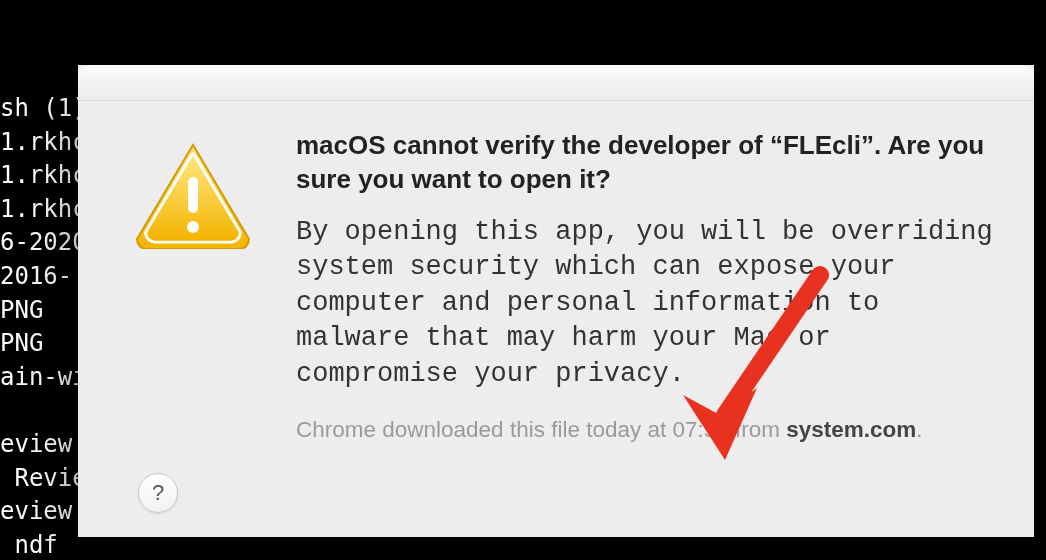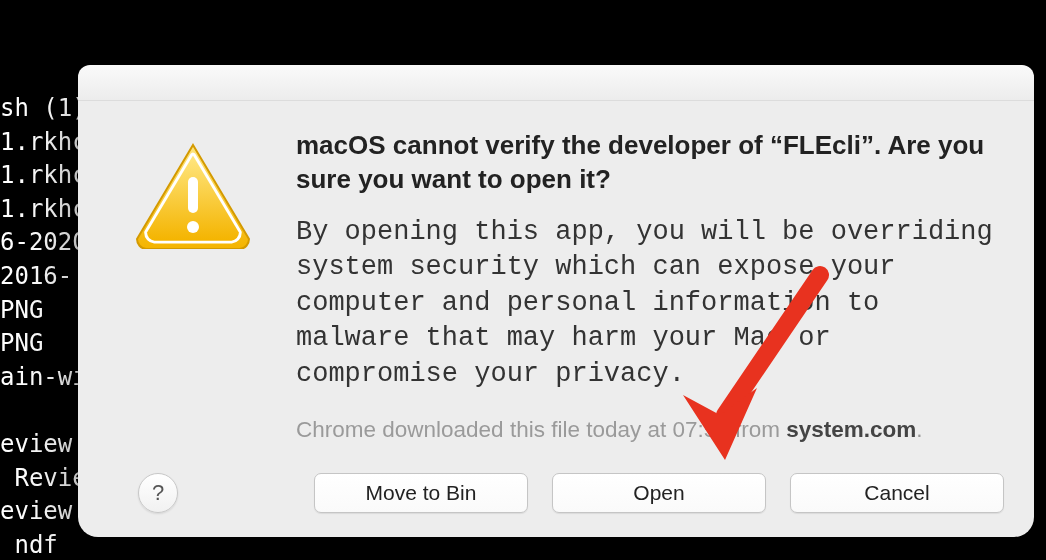--- a/index.html
+++ b/index.html
@@ -30,21 +30,21 @@
       padding-top: 92px;
       padding-left: 0;
       white-space: pre;
     }
 
     .dialog-shadow {
       position: absolute;
       top: 65px;
       left: 78px;
       width: 956px;
-      border-radius: 20px;
+      border-radius: 0;
       background: #ededed;
       box-shadow: 0 30px 60px rgba(0,0,0,0.5), 0 0 0 1px rgba(0,0,0,0.1);
       padding: 0;
     }
 
     .dialog-titlebar {
       height: 36px;
       background: linear-gradient(#fafafa, #ececec);
       border-top-left-radius: 12px;
       border-top-right-radius: 12px;
@@ -204,24 +204,19 @@
       <div class="dialog-source">
         <span>Chrome downloaded this file today at 07:56 from </span><span class="strong">system.com</span><span>.</span>
       </div>
     </div>
   </div>
 
   <div class="button-row">
     <div class="help-col">
       <button class="help-button">?</button>
     </div>
-    <div class="buttons-right">
-      <button class="mac-button">Move to Bin</button>
-      <button class="mac-button">Open</button>
-      <button class="mac-button">Cancel</button>
-    </div>
   </div>
 </div>
 
 <svg class="arrow-overlay" style="left:665px; top:260px;" width="180" height="220" viewBox="0 0 180 220">
   <line x1="155" y1="15" x2="60" y2="155" stroke="#e8321f" stroke-width="18" stroke-linecap="round"></line>
   <polygon points="60,200 18,135 55,155 92,128" fill="#e8321f"></polygon>
 </svg>
 
 </body></html>

